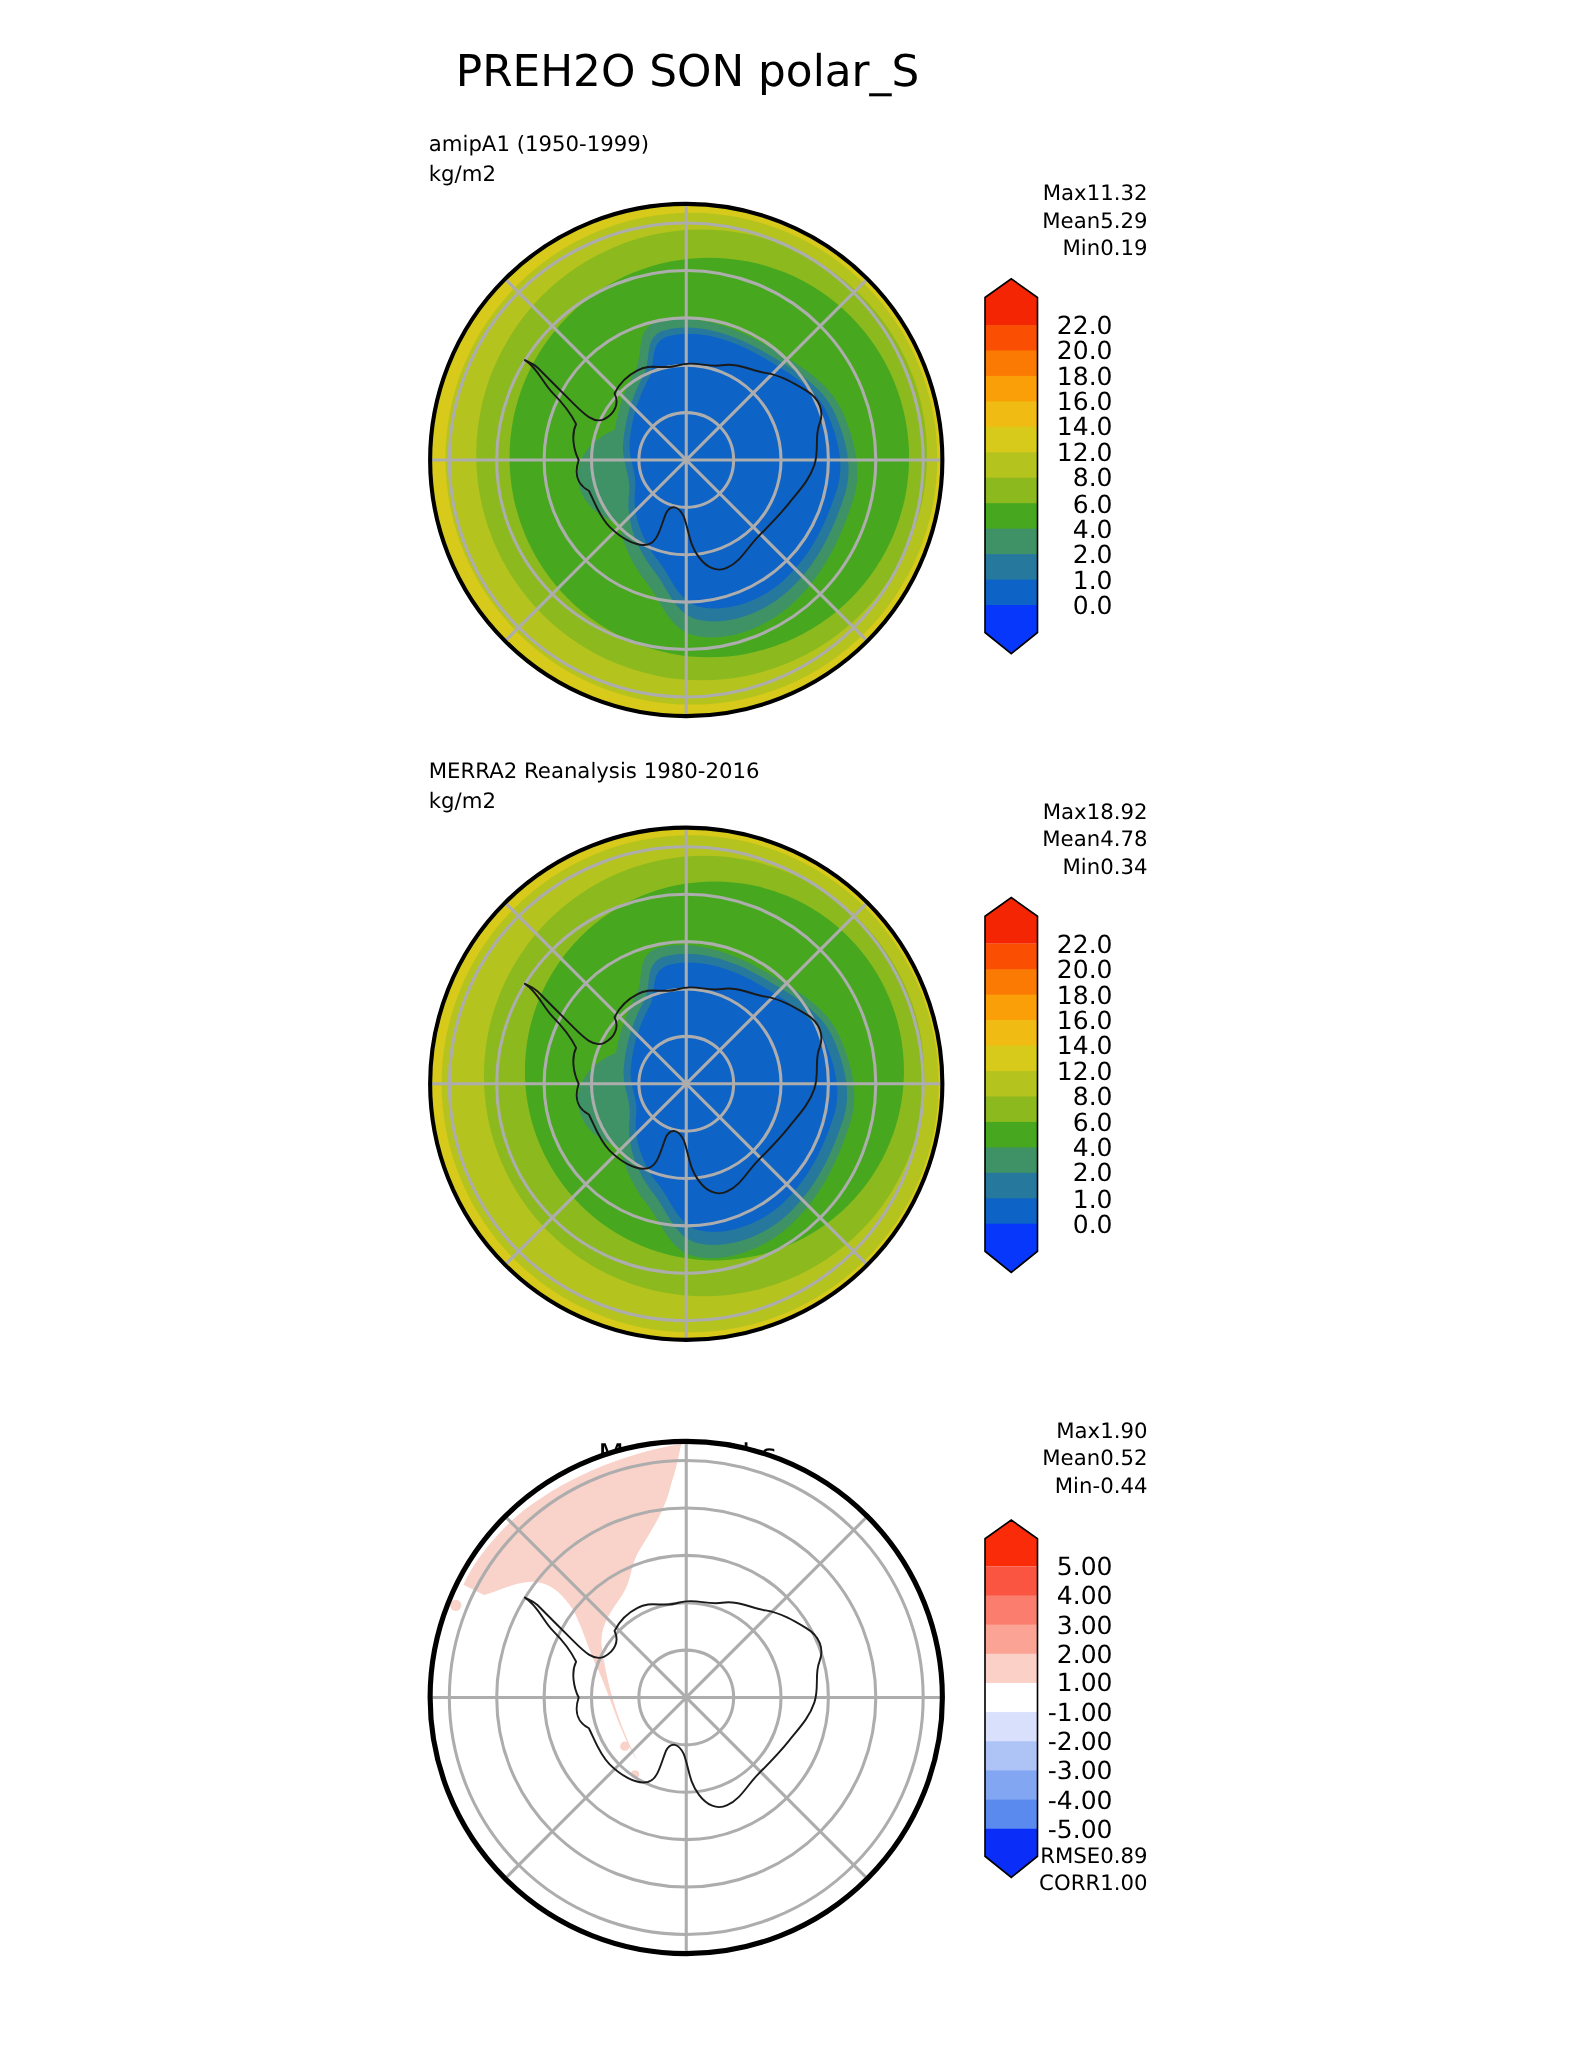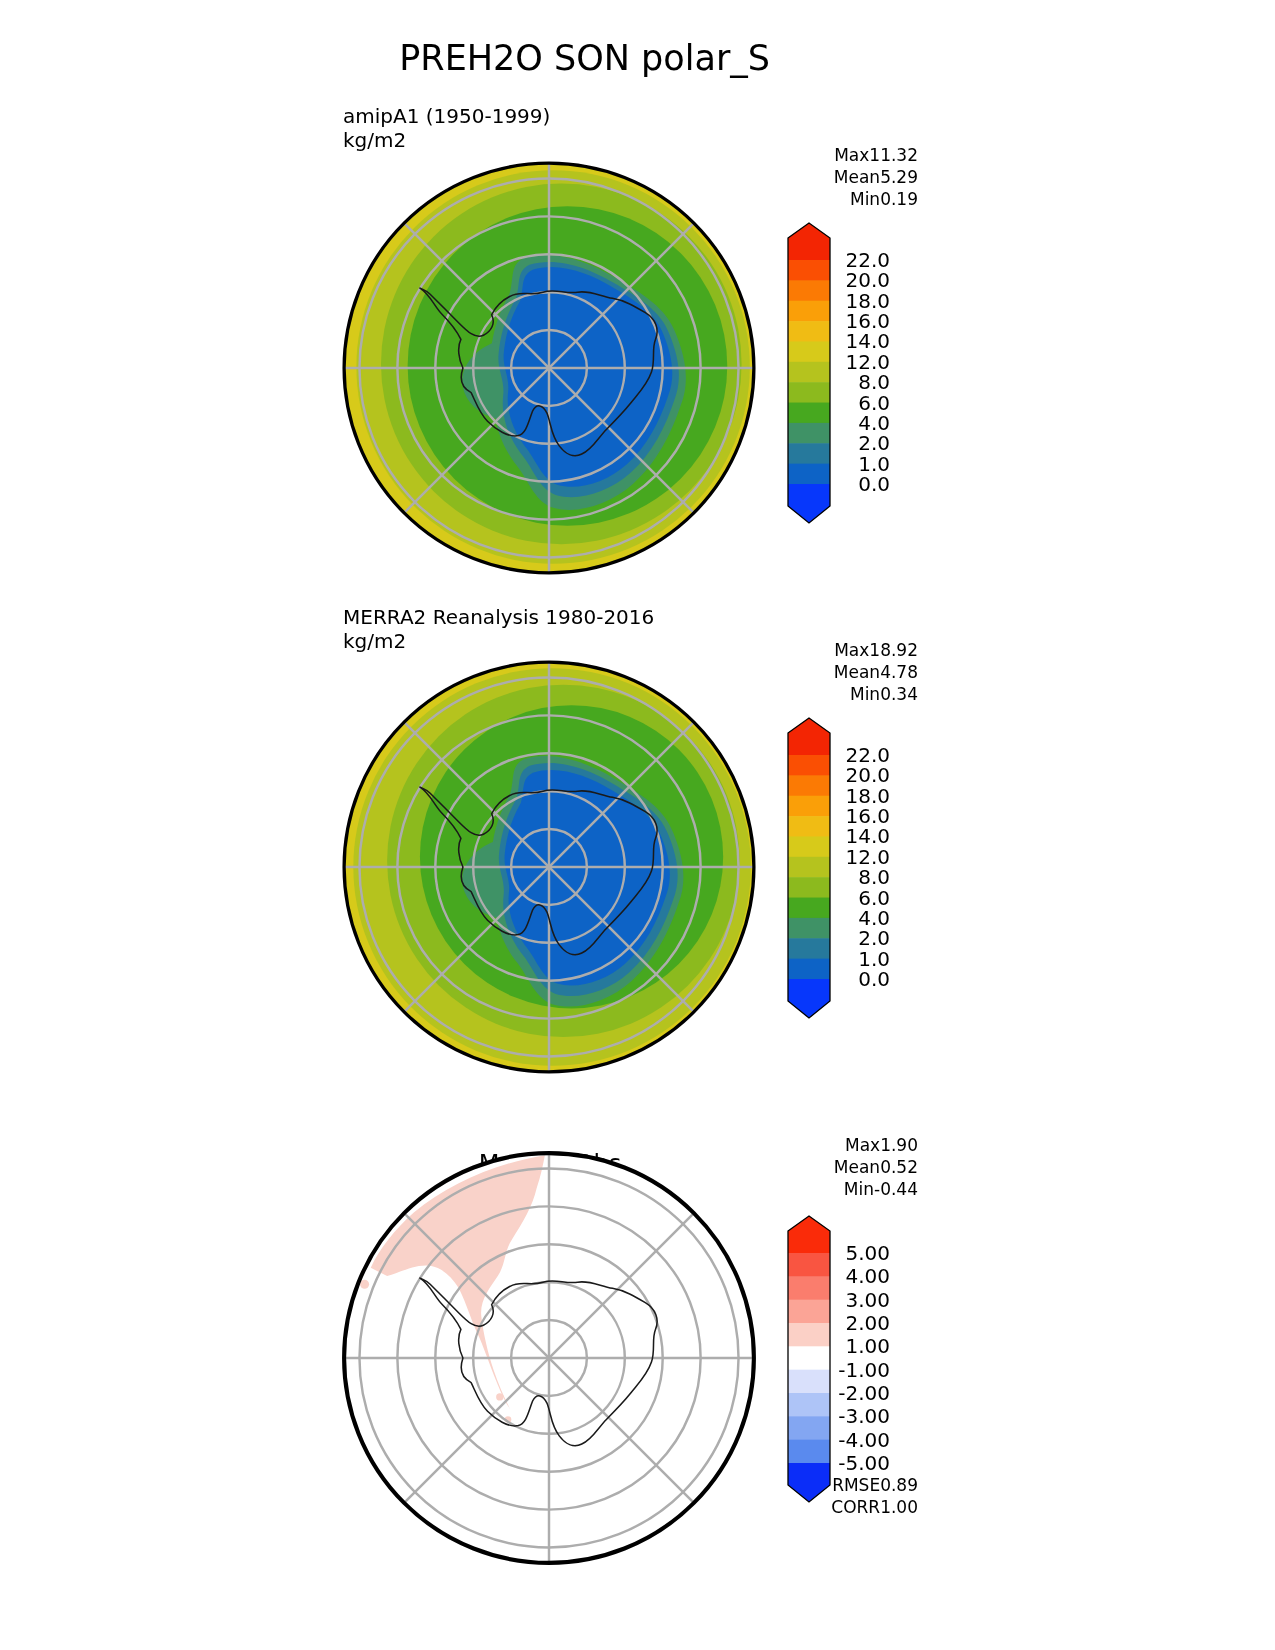--- a/index.html
+++ b/index.html
@@ -1,19 +1,19 @@
 <!DOCTYPE html>
 <html><head>
 <meta charset="utf-8">
 <style>
   html,body{margin:0;padding:0;background:#ffffff;}
   body{width:1275px;height:1650px;position:relative;font-family:"DejaVu Sans",sans-serif;color:#000;}
   #fig{position:absolute;left:0;top:0;width:1275px;height:1650px;overflow:hidden;}
-  .suptitle{position:absolute;left:330px;top:38px;width:440px;text-align:right;font-size:35px;}
-  .plabel{position:absolute;left:343px;font-size:20px;line-height:24px;white-space:nowrap;}
+  .suptitle{position:absolute;left:330px;top:38px;width:440px;text-align:center;font-size:35px;}
+  .plabel{position:absolute;left:343px;font-size:17px;line-height:24px;white-space:nowrap;}
   .ptitle{position:absolute;left:400px;width:300px;text-align:center;font-size:24px;margin-top:32px;}
   .stats{position:absolute;left:790px;width:128px;font-size:17px;}
   .srow{display:flex;justify-content:flex-end;height:22px;line-height:22px;}
   .map{position:absolute;}
   .cbar{position:absolute;left:786px;}
   .cbtick{position:absolute;left:836px;width:54px;height:22px;line-height:22px;text-align:right;font-size:20px;}
   .coast{fill:none;stroke:#1a1a1a;stroke-width:0.75;stroke-linejoin:round;}
   .boundary{fill:none;stroke:#000;}
   .grat{fill:none;stroke-width:1.2;}
 </style>

